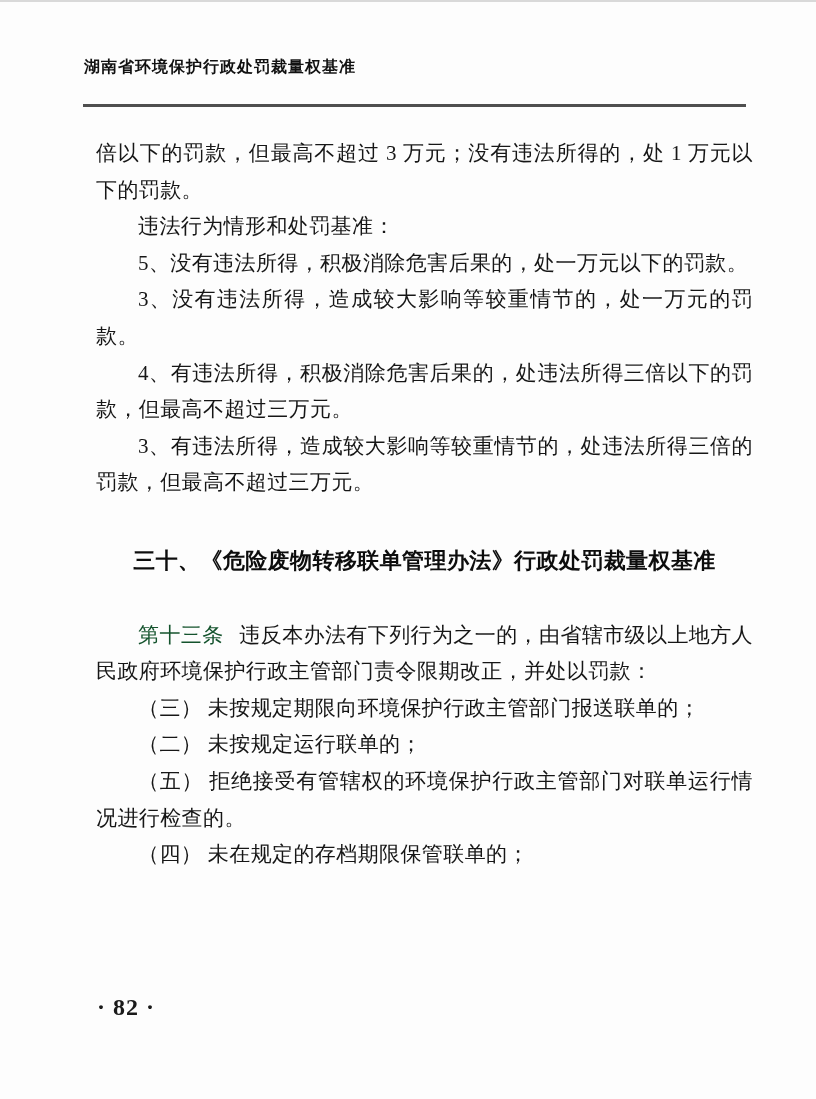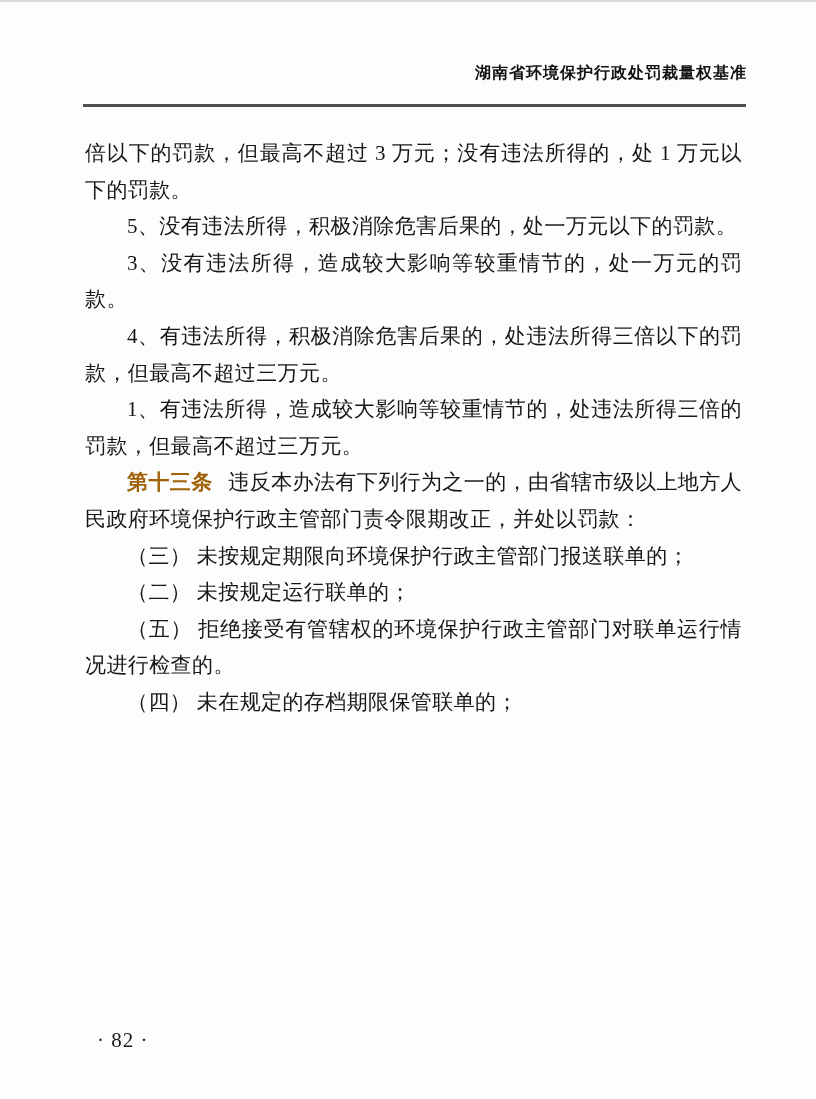--- a/index.html
+++ b/index.html
@@ -17,43 +17,42 @@
   }
   .scan-edge-top {
     position: absolute;
     top: 0; left: 0;
     width: 816px; height: 2px;
     background: #d9d9d9;
   }
   .page-header {
     position: absolute;
     left: 84px;
-    top: 62px;
+    top: 56px;
     width: 663px;
-    text-align: right;
   }
   .page-header-title {
     font-family: "Liberation Sans", "DejaVu Sans", sans-serif;
     font-weight: bold;
     font-size: 16px;
     letter-spacing: 1px;
     color: #111;
     line-height: 22px;
   }
   .header-rule {
     position: absolute;
     left: 83px;
     top: 104px;
     width: 663px;
     height: 3px;
     background: #4f4f4f;
   }
   .doc-main {
     position: absolute;
-    left: 85px;
+    left: 96px;
     top: 135px;
     width: 657px;
     font-size: 21px;
     line-height: 36.6px;
     text-align: justify;
     text-justify: inter-character;
     letter-spacing: 0.4px;
   }
   .doc-main p {
     margin: 0;
@@ -65,57 +64,59 @@
     text-align: center;
     text-indent: 0;
     font-family: "Liberation Sans", "DejaVu Sans", sans-serif;
     font-weight: bold;
     font-size: 22px;
     color: #0d0d0d;
     margin: 42px 0 37px 0 !important;
   }
   .article-label {
     font-family: "Liberation Sans", "DejaVu Sans", sans-serif;
-    font-weight: bold;
+    font-weight: normal;
     margin-right: 0.75em;
-    color: #a16207;
+    color: #14532d;
   }
   .page-footer {
     position: absolute;
     left: 97px;
-    top: 1028px;
-    font-size: 21px;
-    font-weight: normal;
+    top: 994px;
+    font-size: 24px;
+    font-weight: bold;
     color: #1a1a1a;
     letter-spacing: 1px;
   }
 </style>
 </head>
 <body>
 
 <div class="scan-edge-top"></div>
 
 <header class="page-header">
   <div class="page-header-title">湖南省环境保护行政处罚裁量权基准</div>
 </header>
 <div class="header-rule"></div>
 
 <main class="doc-main">
 
   <p>倍以下的罚款，但最高不超过 3 万元；没有违法所得的，处 1 万元以下的罚款。</p>
 
+  <p class="indent">违法行为情形和处罚基准：</p>
 
   <p class="indent">5、没有违法所得，积极消除危害后果的，处一万元以下的罚款。</p>
 
   <p class="indent">3、没有违法所得，造成较大影响等较重情节的，处一万元的罚款。</p>
 
   <p class="indent">4、有违法所得，积极消除危害后果的，处违法所得三倍以下的罚款，但最高不超过三万元。</p>
 
-  <p class="indent">1、有违法所得，造成较大影响等较重情节的，处违法所得三倍的罚款，但最高不超过三万元。</p>
+  <p class="indent">3、有违法所得，造成较大影响等较重情节的，处违法所得三倍的罚款，但最高不超过三万元。</p>
 
+  <p class="section-heading">三十、《危险废物转移联单管理办法》行政处罚裁量权基准</p>
 
   <p class="indent">
     <span class="article-label">第十三条</span><span>违反本办法有下列行为之一的，由省辖市级以上地方人民政府环境保护行政主管部门责令限期改正，并处以罚款：</span>
   </p>
 
 
   <p class="indent">（三） 未按规定期限向环境保护行政主管部门报送联单的；</p>
 
   <p class="indent">（二） 未按规定运行联单的；</p>
 

